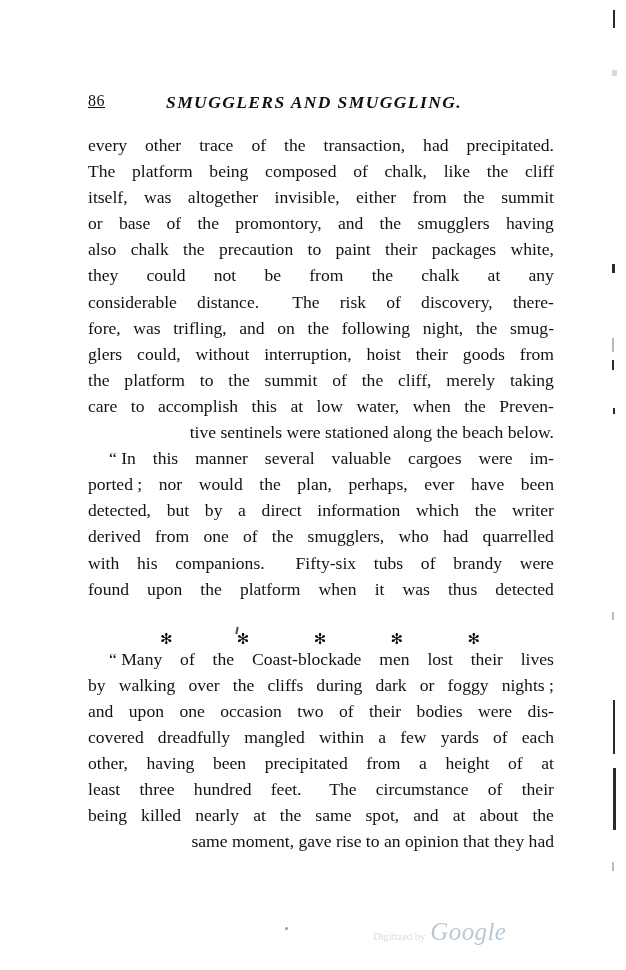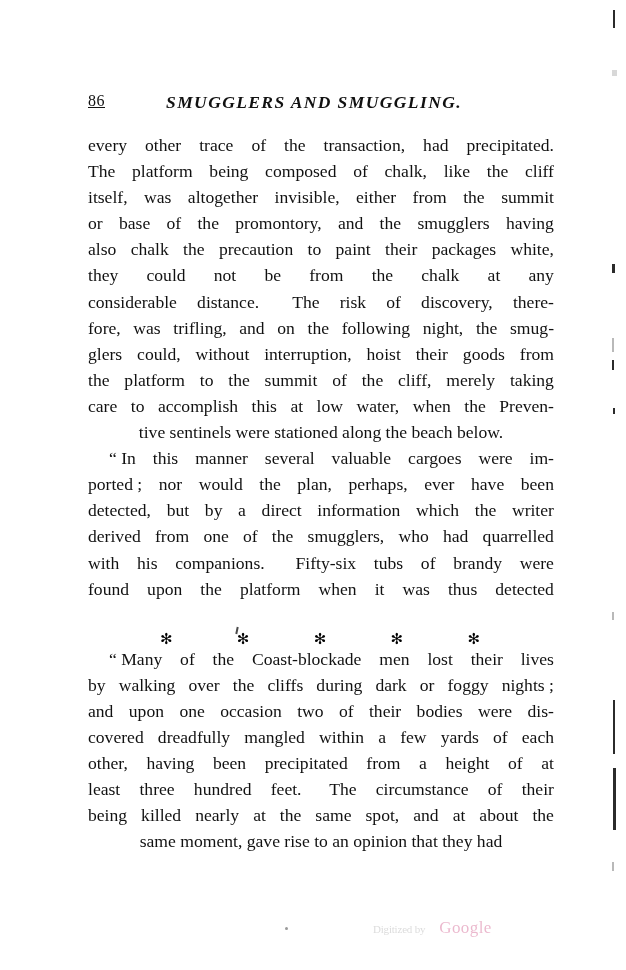--- a/index.html
+++ b/index.html
@@ -57,21 +57,21 @@
     height: 26.1px;
     line-height: 26.1px;
     font-size: 17.6px;
     white-space: pre;
   }
   
   .line.just {
     justify-content: space-between;
   }
   .line.last {
-    justify-content: center;
+    justify-content: flex-end;
   }
   .line .w { display: inline-block; }
   
   .line.indent { padding-left: 21px; }
 
   .gap { height: 13px; }
 
   
   .asterisks {
     position: absolute;
@@ -96,32 +96,33 @@
     opacity: 0.85;
   }
 
   
   .watermark {
     position: absolute;
     left: 373px;
     top: 918px;
     display: flex;
     align-items: baseline;
-    gap: 14px;
+    gap: 5px;
     opacity: 0.30;
   }
   .wm-pre {
     font-size: 11px;
     color: #8a8a8a;
     letter-spacing: -0.2px;
   }
   .wm-brand {
-    font-size: 17px;
-    color: #be185d;
+    font-size: 25px;
+    color: #0c4a6e;
     letter-spacing: 0.4px;
+    font-style: italic;
   }
 
   
   .artifact {
     position: absolute;
     background: #2b2b2b;
   }
   .artifact.soft { background: #b9b9b9; }
   .artifact.faint { background: #d8d8d8; }
   .dot-artifact {

